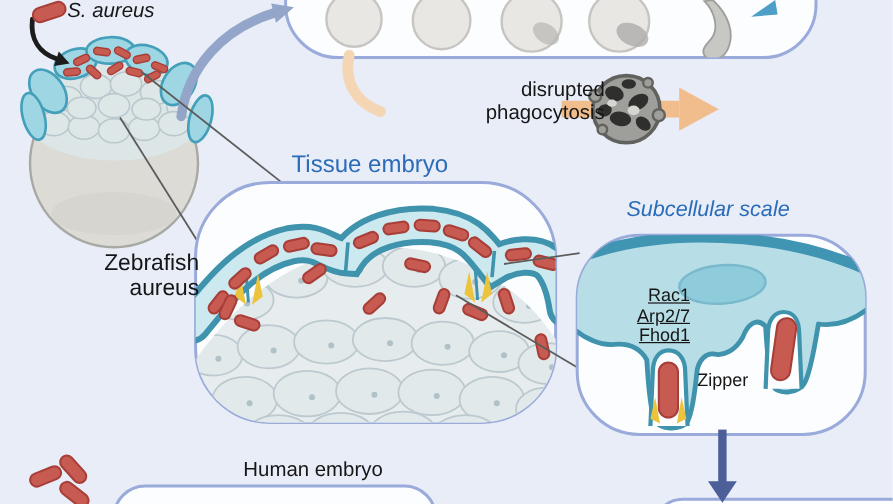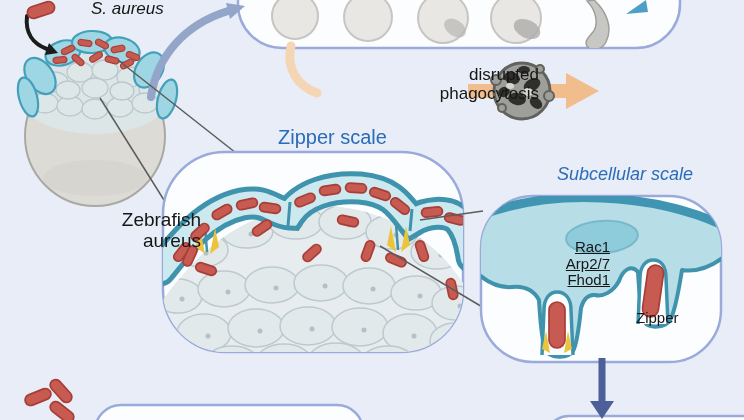--- a/index.html
+++ b/index.html
@@ -4,21 +4,21 @@
 <style>
   html,body{margin:0;padding:0;}
   .canvas{
     position:relative;
     width:744px;height:420px;
     background:#e8edf7;
     overflow:hidden;
     font-family:"Liberation Sans","DejaVu Sans",sans-serif;
   }
   .canvas svg{position:absolute;left:0;top:0;}
-  .lbl{position:absolute;color:#161616;white-space:nowrap;padding-left:35px;}
+  .lbl{position:absolute;color:#161616;white-space:nowrap;}
   .lbl.center{text-align:right;white-space:normal;}
   .blue-title{color:#2a6cb8;}
   .italic{font-style:italic;}
   .rod{fill:#c75a51;stroke:#a83e38;stroke-width:1.7;}
   .rod-sm{fill:#c75a51;stroke:#a83e38;stroke-width:1.2;}
   .cell{fill:#e1e9ea;stroke:#bccad0;stroke-width:1.5;}
   .nuc{fill:#b0c1c8;}
   .capcell{fill:#dee7e8;stroke:#b9c8cd;stroke-width:1.3;}
   .panel{fill:#fcfdff;stroke:#9aabdb;stroke-width:2.5;}
   .mag-line{stroke:#5c5c5c;stroke-width:1.5;}
@@ -271,26 +271,27 @@
 <div class="lbl center" style="left:26px;top:209px;width:140px;font-size:19px;line-height:21px;">
   <span>Zebrafish</span><br>
   <span>aureus</span>
 </div>
 
 <div class="lbl center" style="left:354px;top:65px;width:150px;font-size:17px;line-height:19px;">
   <span>disrupted</span><br>
   <span>phagocytosis</span>
 </div>
 
-<div class="lbl blue-title" style="left:243px;top:126px;font-size:20px;">Zipper scale</div>
+<div class="lbl blue-title" style="left:243px;top:126px;font-size:20px;">Tissue embryo</div>
 
 <div class="lbl blue-title" style="left:522px;top:164px;font-size:18px;font-style:italic;">Subcellular scale</div>
 
 <div class="lbl center" style="left:499px;top:239px;width:76px;font-size:15px;line-height:16.5px;text-decoration:underline;">
   <span>Rac1</span><br>
   <span>Arp2/7</span><br>
   <span>Fhod1</span>
 </div>
 
-<div class="lbl" style="left:581px;top:309px;font-size:15px;margin-left:20px;">Zipper</div>
-
+<div class="lbl" style="left:581px;top:309px;font-size:15px;">Zipper</div>
+
+<div class="lbl center" style="left:167px;top:382px;width:152px;font-size:17px;">Human embryo</div>
 
 </div>
 
 </body></html>

